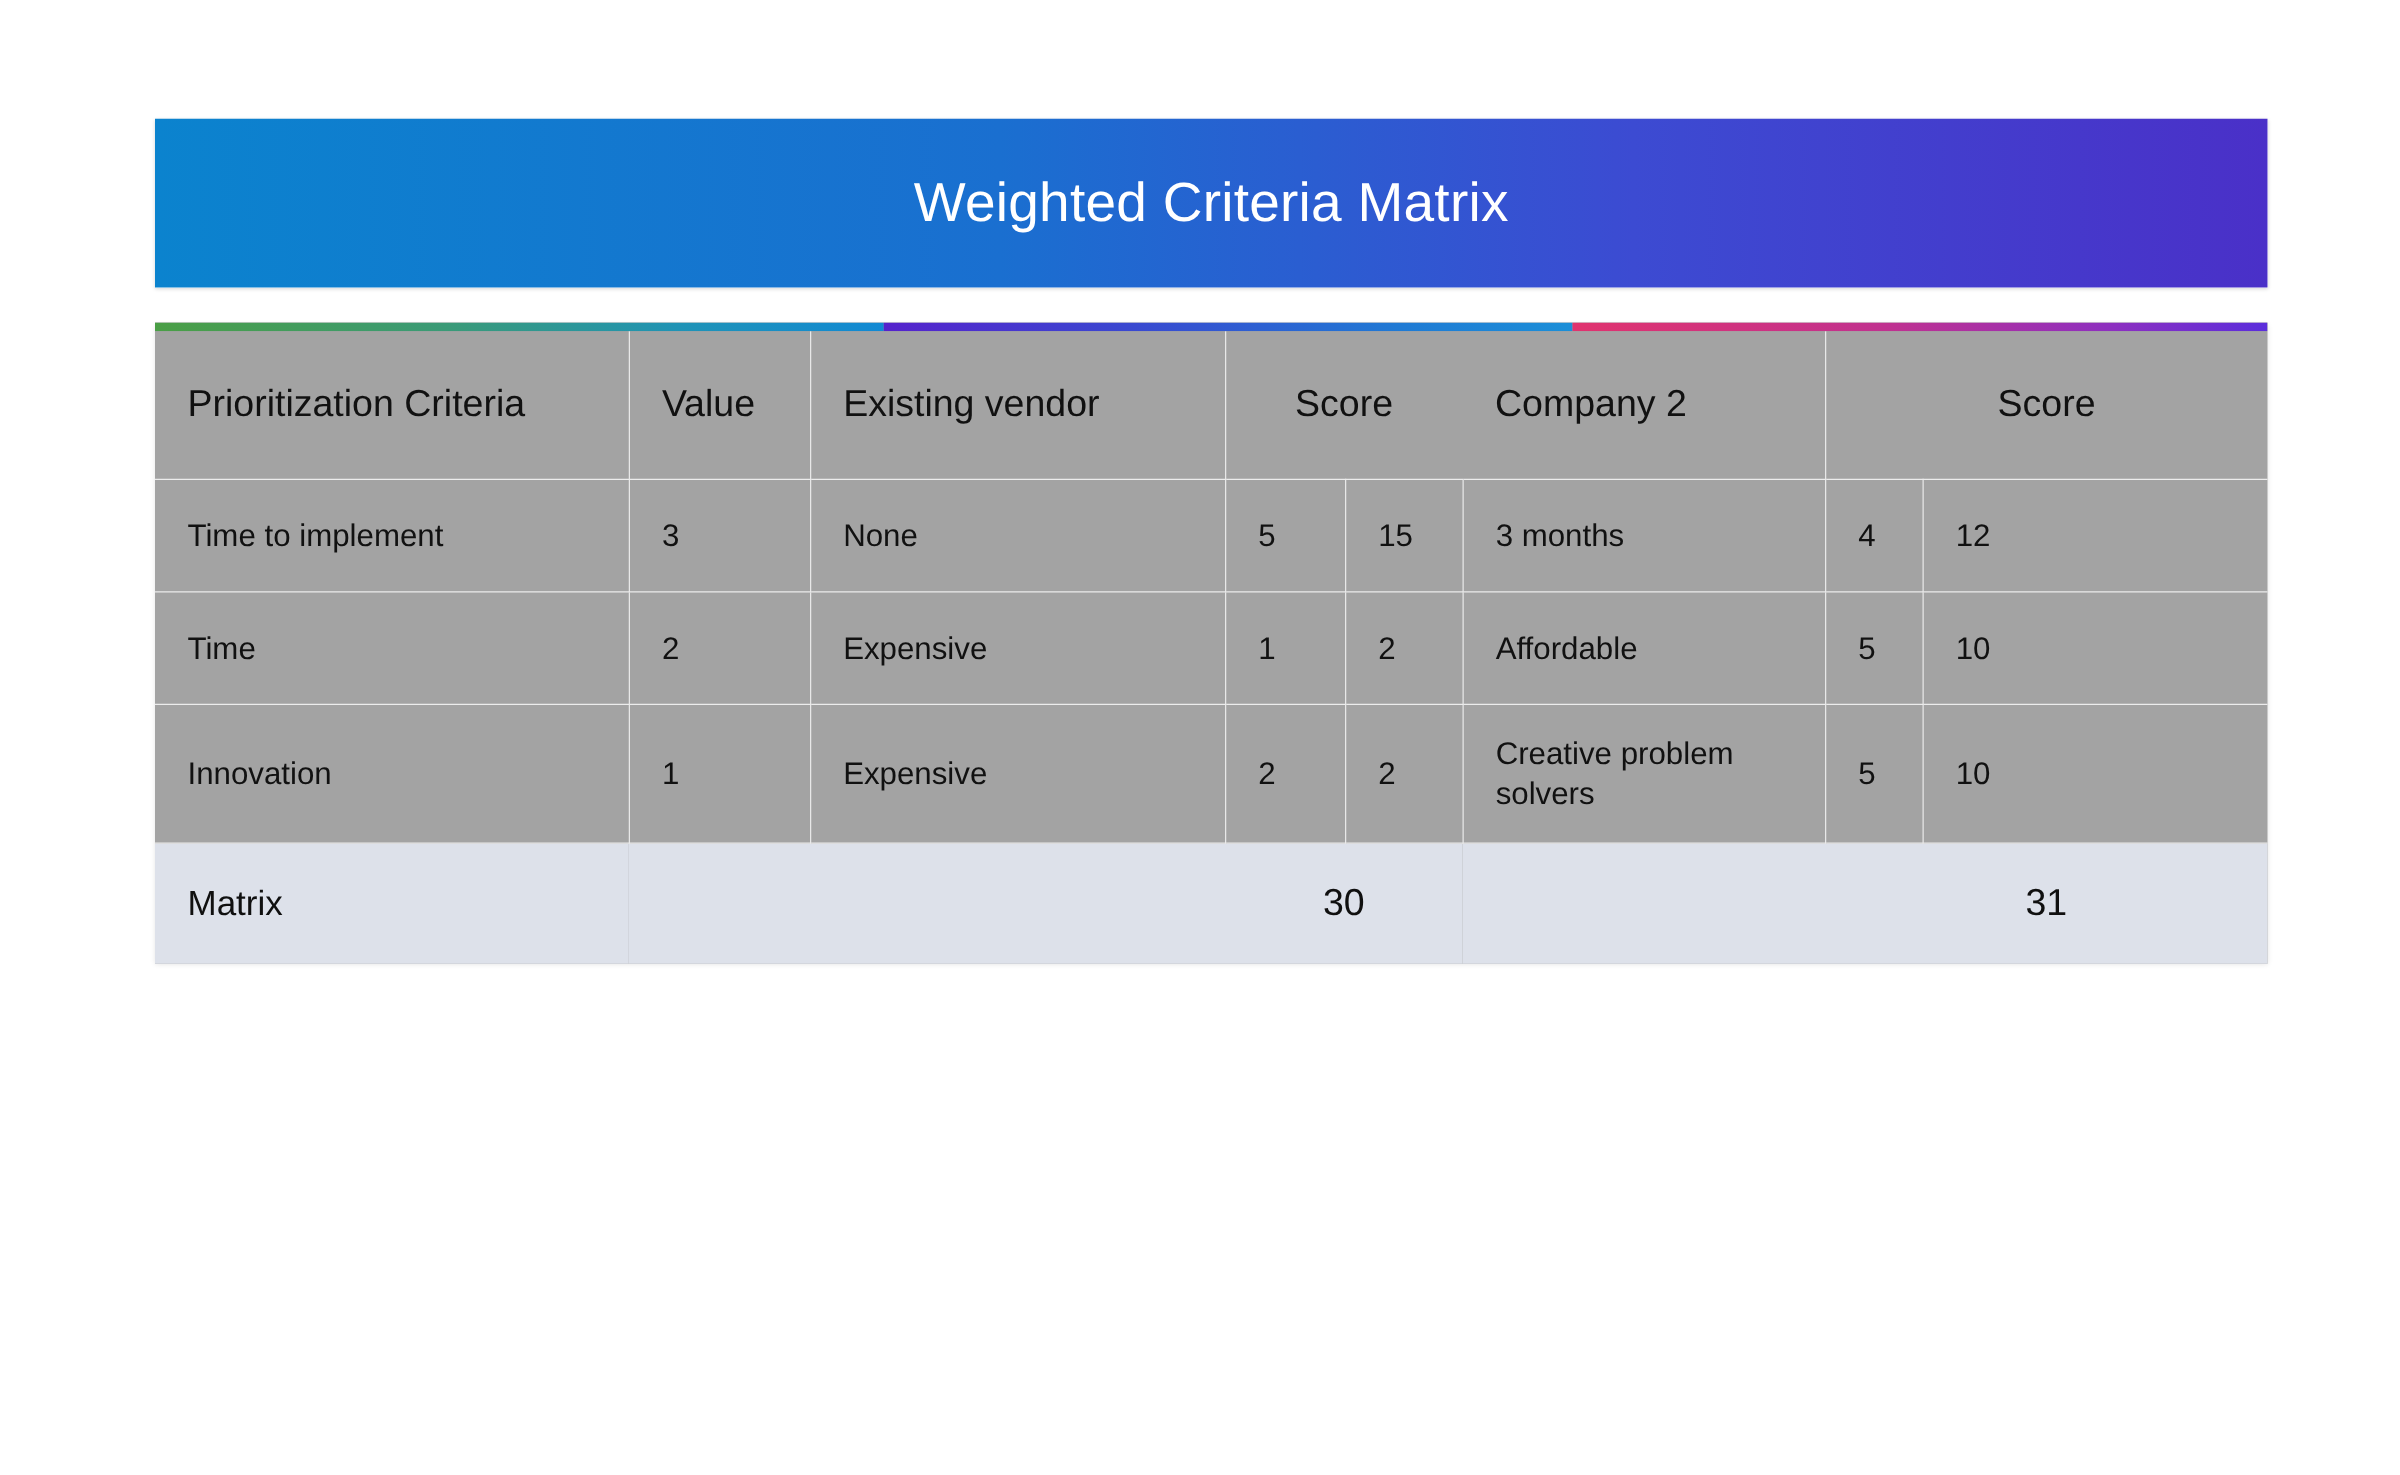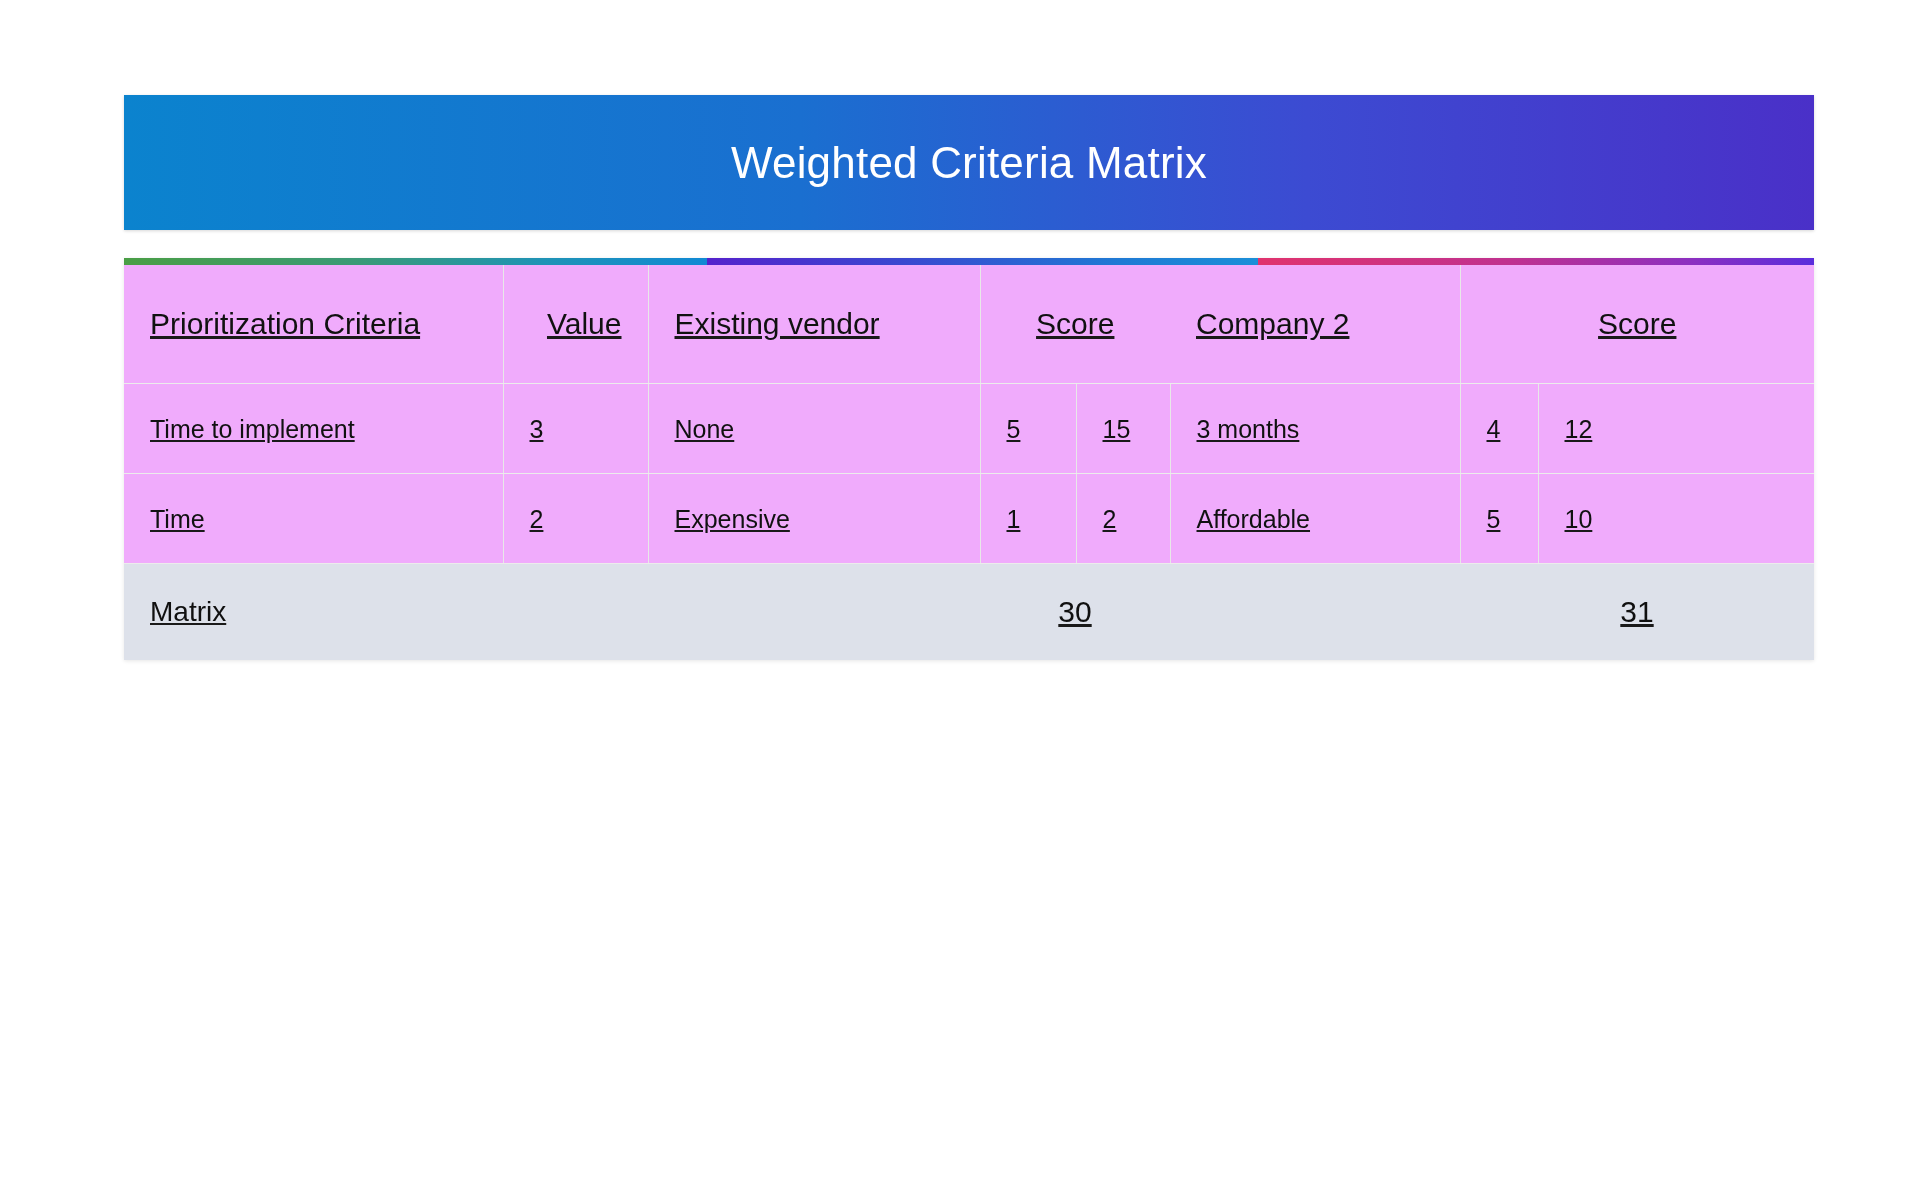--- a/index.html
+++ b/index.html
@@ -43,23 +43,22 @@
     line-height: 1;
     text-align: center;
   }
 
   
   .table-wrap {
     position: absolute;
     left: 124px;
     top: 258px;
     width: 1690px;
-    background: #f0abfc;
+    background: #a3a3a3;
     box-shadow: 0 1px 4px rgba(0,0,0,0.10);
-    text-decoration: underline;
   }
 
   
   .accent-bar {
     display: flex;
     width: 100%;
     height: 7px;
     overflow: hidden;
   }
   .accent-seg { height: 7px; }
@@ -103,21 +102,21 @@
   .c-comp   { width: 290px; }
   .c-sraw2  { width: 78px; }
   .c-swt2   { width: auto; }
 
   thead th {
     height: 118px;
     font-size: 30px;
     color: #151515;
     border-bottom: 1px solid #e8e8e8;
   }
-  thead th.center { text-align: right; }
+  thead th.center { text-align: left; }
   
   thead th.score-head {
     text-align: center;
     border-right: 1px solid #e8e8e8;
     margin-left: 24px;
   }
   thead th.score-head-inner {
     border-right: none;
   }
 
@@ -211,20 +210,30 @@
           <td class="num-center">2</td>
           <td>Expensive</td>
           <td class="num-right sep-left">1</td>
           <td class="num-left">2</td>
           <td>Affordable</td>
           <td class="num-right sep-left">5</td>
           <td class="num-left">10</td>
         </tr>
 
 
+        <tr class="tall">
+          <td>Innovation</td>
+          <td class="num-center">1</td>
+          <td>Expensive</td>
+          <td class="num-right sep-left">2</td>
+          <td class="num-left">2</td>
+          <td>Creative problem solvers</td>
+          <td class="num-right sep-left">5</td>
+          <td class="num-left">10</td>
+        </tr>
 
         <tr class="totals">
           <td>Matrix</td>
           <td></td>
           <td></td>
           <td class="total-num" colspan="2">30</td>
           <td></td>
           <td class="total-num" colspan="2">31</td>
         </tr>
 

